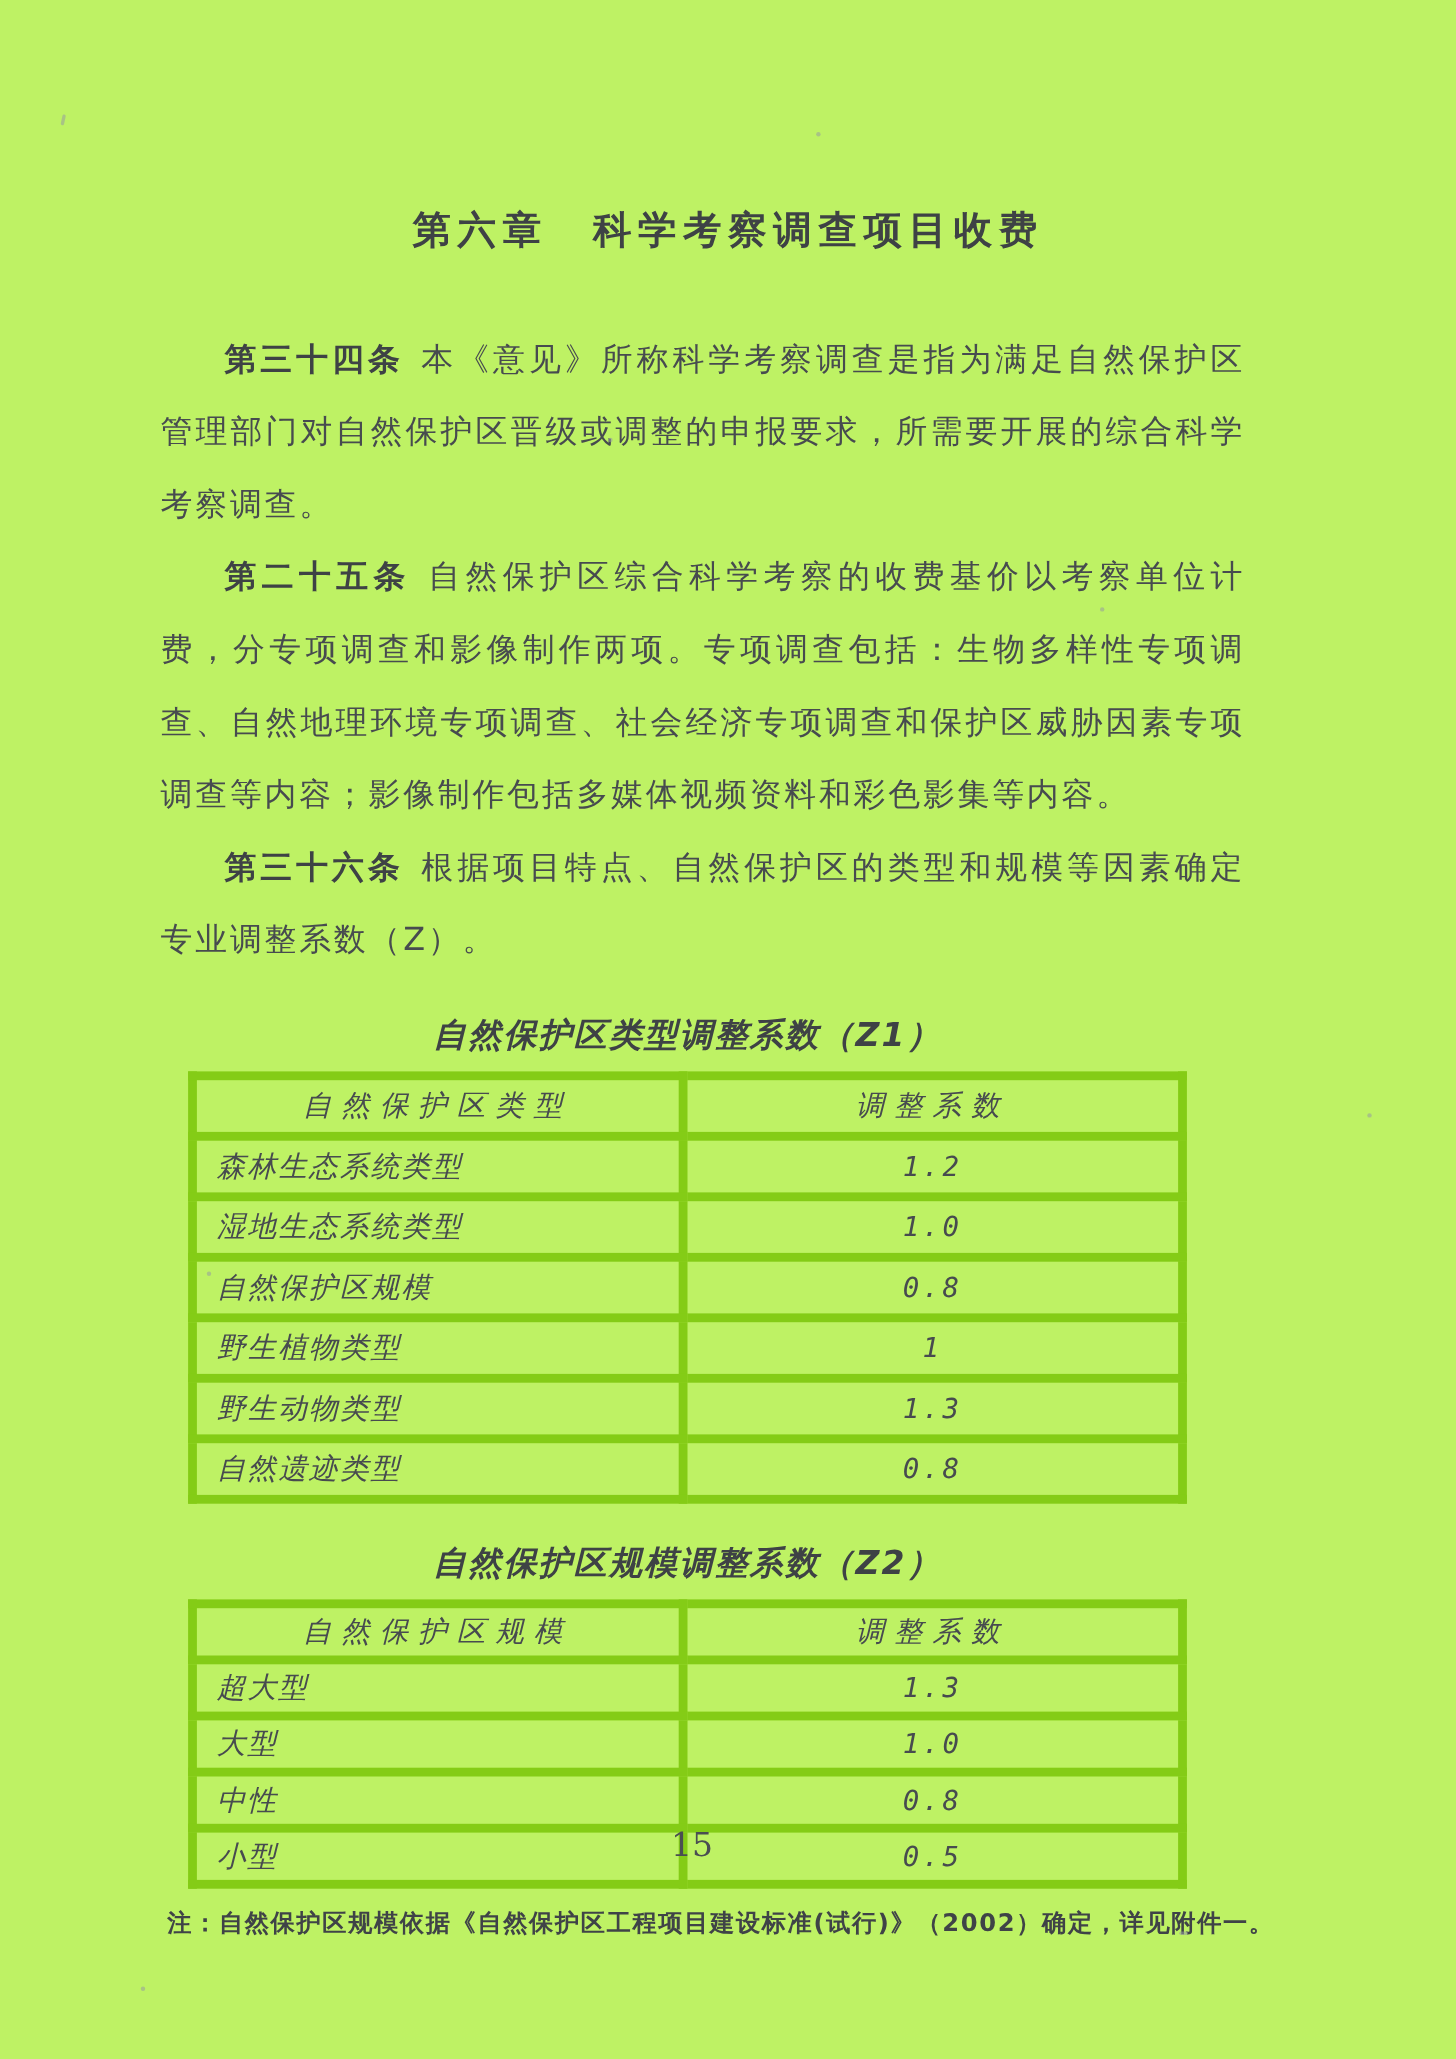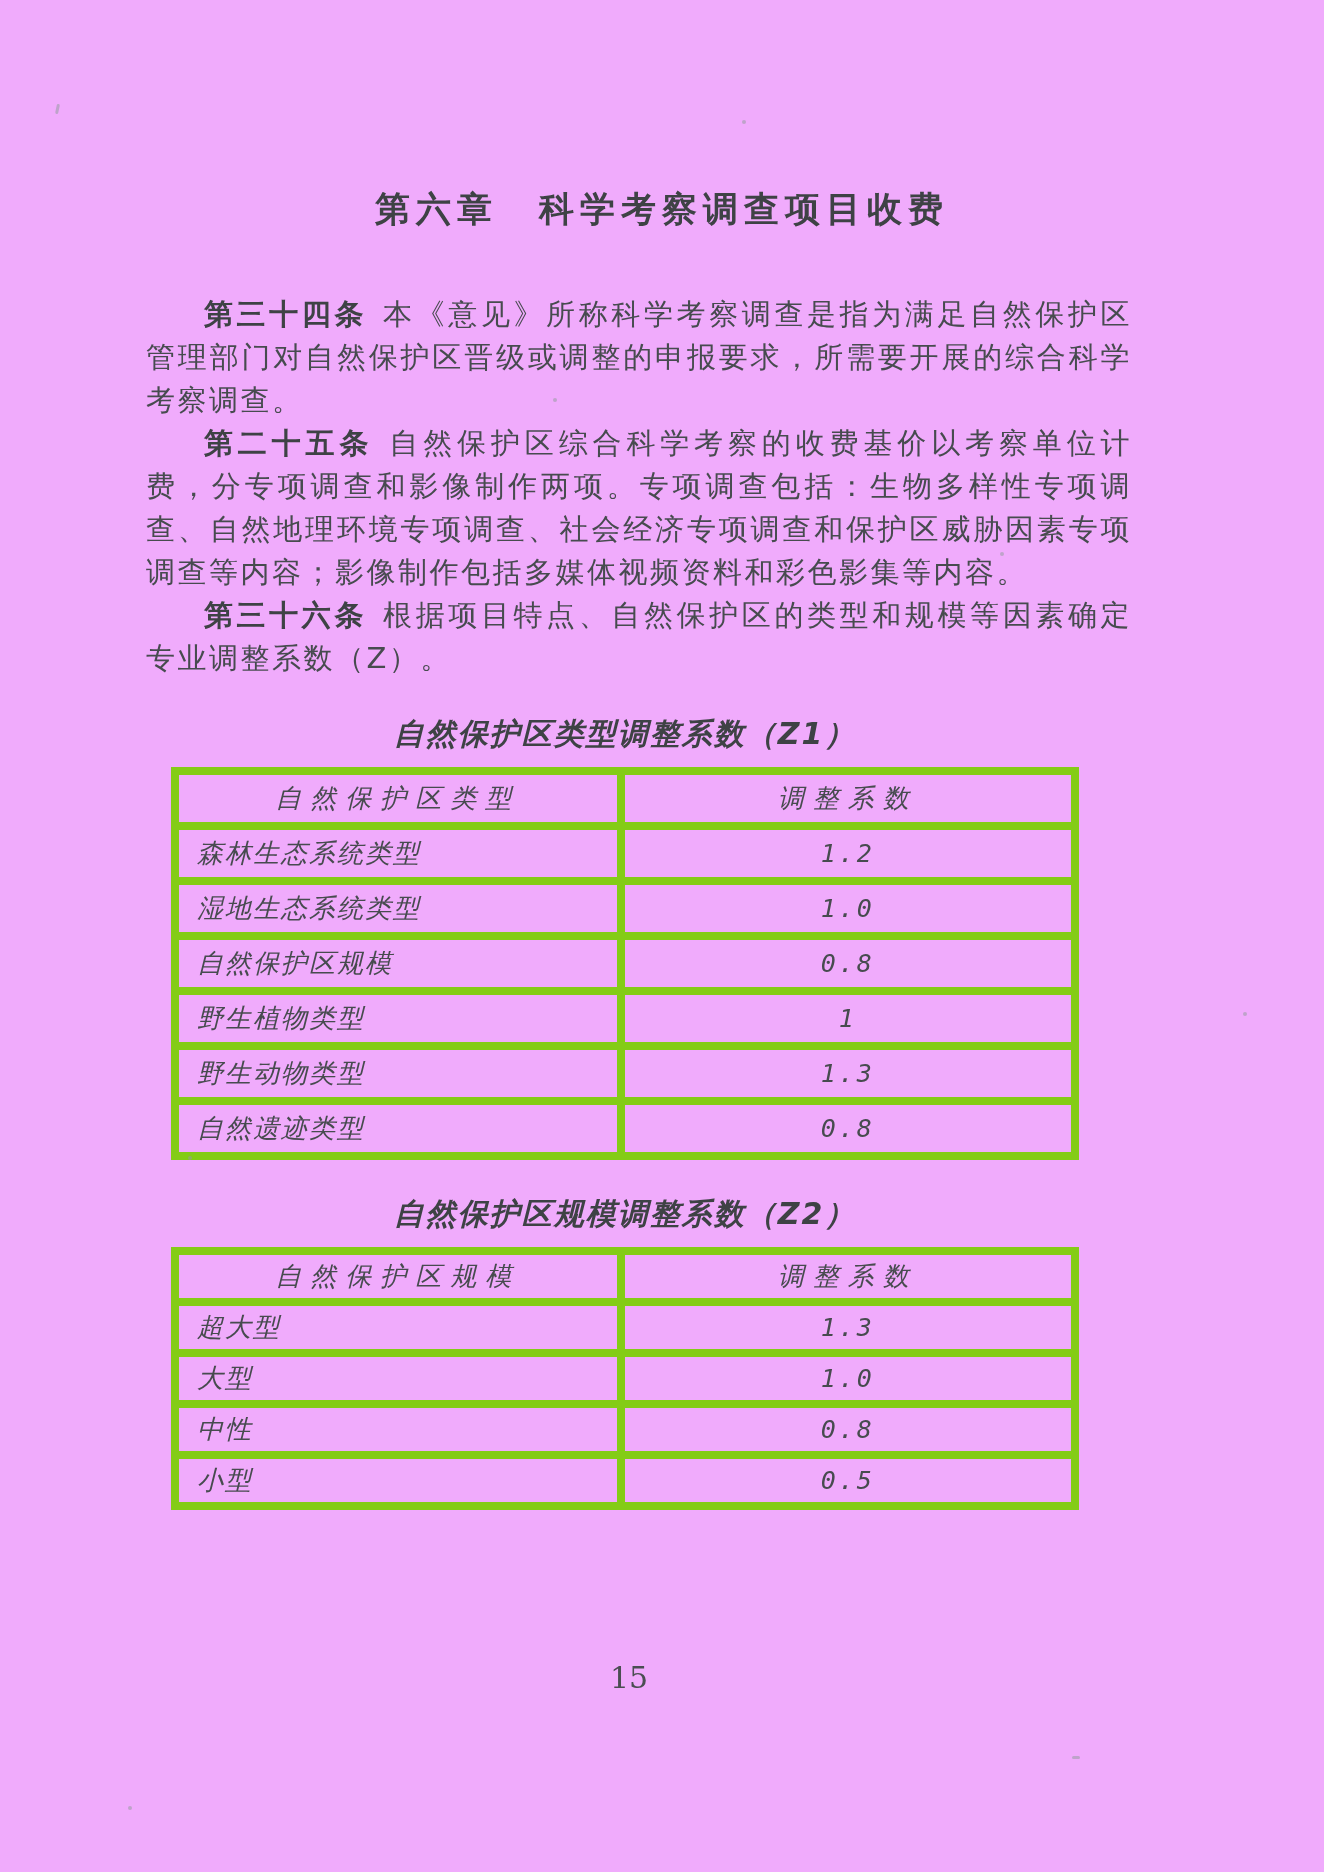--- a/index.html
+++ b/index.html
@@ -1,41 +1,41 @@
 <!DOCTYPE html>
 <html><head>
 <meta charset="utf-8">
 <style>
   html,body { margin:0; padding:0; background:#ffffff; }
   .page {
     position:relative;
     width:1324px;
     height:1872px;
-    background:#f0abfc;
+    background:#bef264;
     color:#45494d;
     font-family:"DejaVu Sans", sans-serif;
     overflow:hidden;
   }
   .chapter-title {
     margin:0;
     padding-top:186px;
     text-align:center;
     font-size:35px;
     font-weight:bold;
     letter-spacing:6px;
     color:#3e4245;
   }
   .body-text {
     padding:0 192px 0 146px;
     margin-top:60px;
   }
   .para {
     margin:0;
     font-size:29px;
-    line-height:43px;
+    line-height:66px;
     letter-spacing:2.5px;
     text-align:justify;
     text-indent:2em;
     color:#474b4f;
   }
   .para .head { font-weight:bold; margin-right:16px; color:#3e4245; }
 
   .tbl-wrap { width:908px; margin:0 0 0 171px;font-style:italic; }
   .tbl-title {
     text-align:center;
@@ -166,20 +166,21 @@
         <td class="value">0.8</td>
       </tr>
       <tr>
         <td class="label">小型</td>
         <td class="value">0.5</td>
       </tr>
     </tbody>
       </table>
   </div>
 
+  <p class="note">注：自然保护区规模依据《自然保护区工程项目建设标准(试行)》（2002）确定，详见附件一。</p>
 
   <div class="pageno">15</div>
 
   <div class="speck bar" style="left:56px; top:104px; width:3px; height:10px; transform:rotate(12deg);"></div>
   <div class="speck" style="left:742px; top:120px; width:4px; height:4px;"></div>
   <div class="speck" style="left:553px; top:398px; width:4px; height:4px;"></div>
   <div class="speck" style="left:1000px; top:552px; width:4px; height:4px;"></div>
   <div class="speck" style="left:1243px; top:1012px; width:4px; height:4px;"></div>
   <div class="speck" style="left:188px; top:1156px; width:4px; height:4px;"></div>
   <div class="speck bar" style="left:1072px; top:1756px; width:8px; height:3px;"></div>

